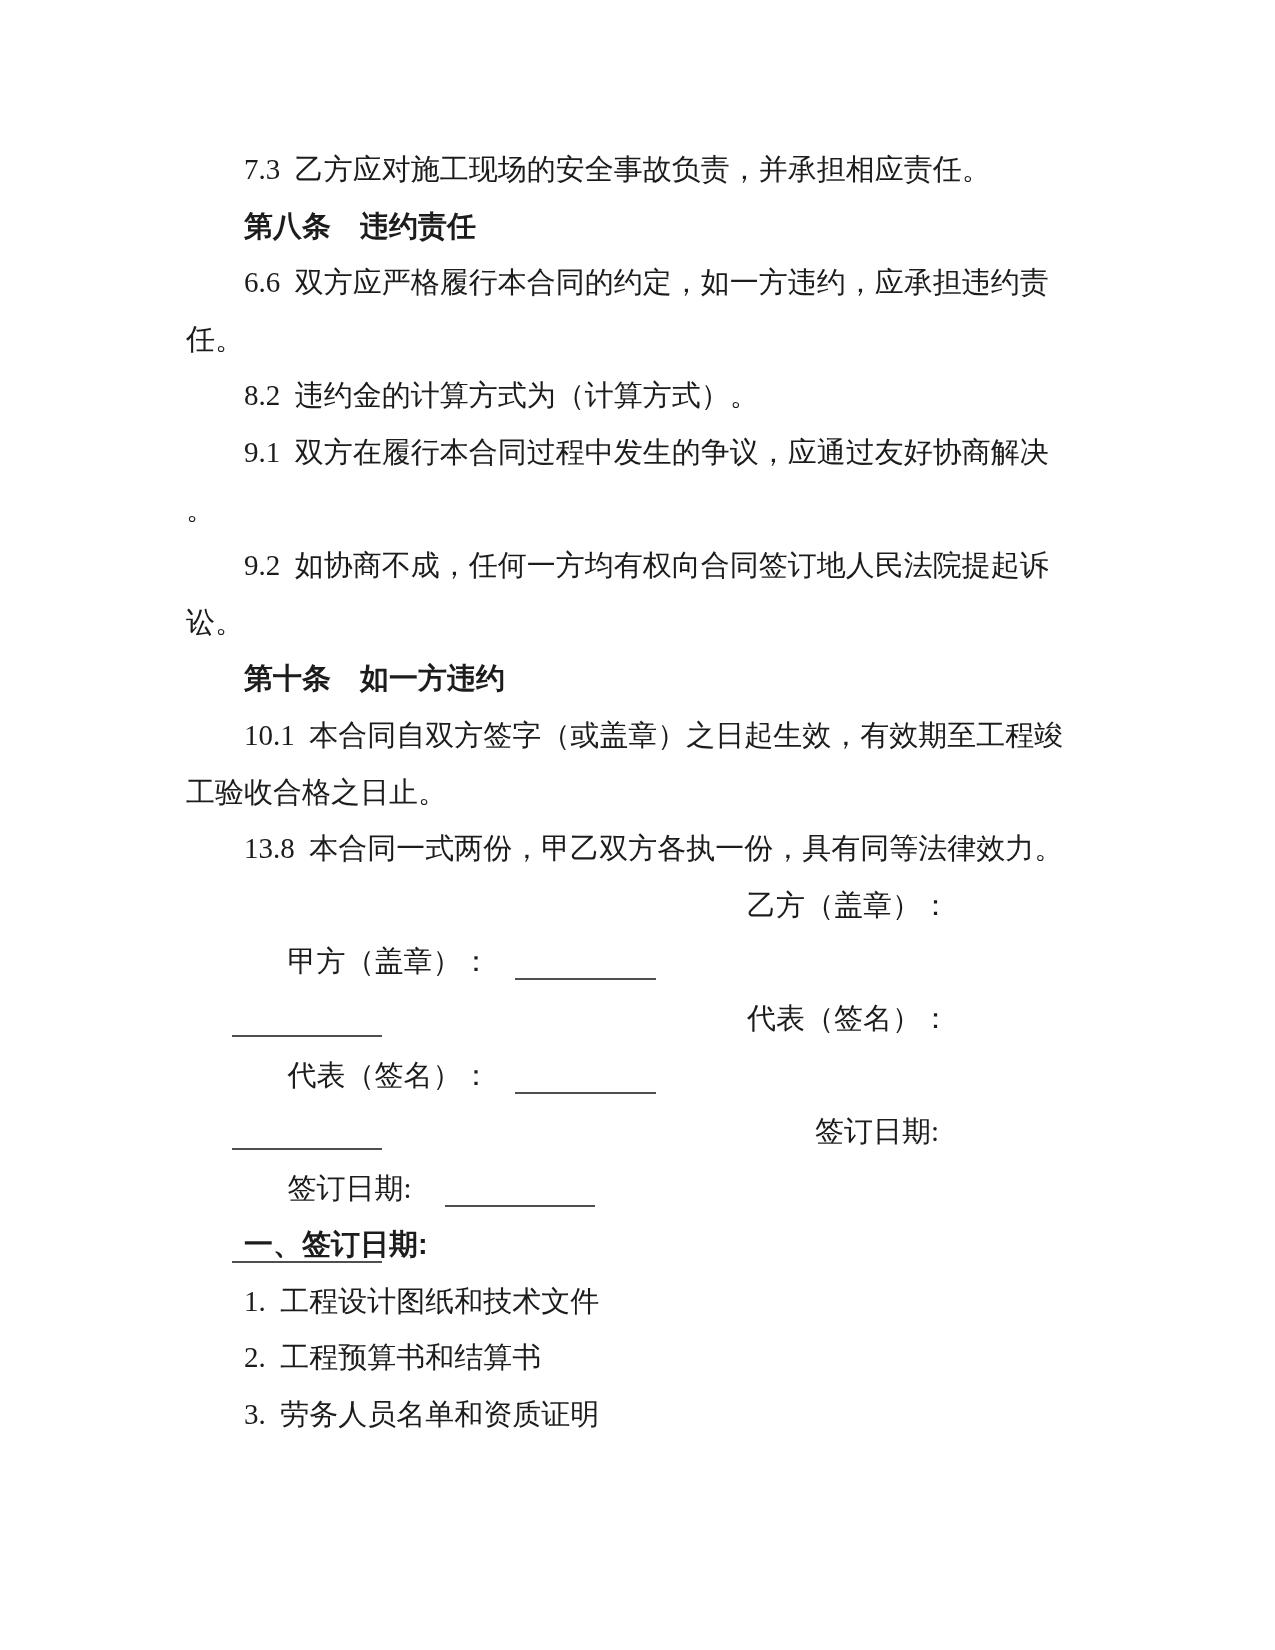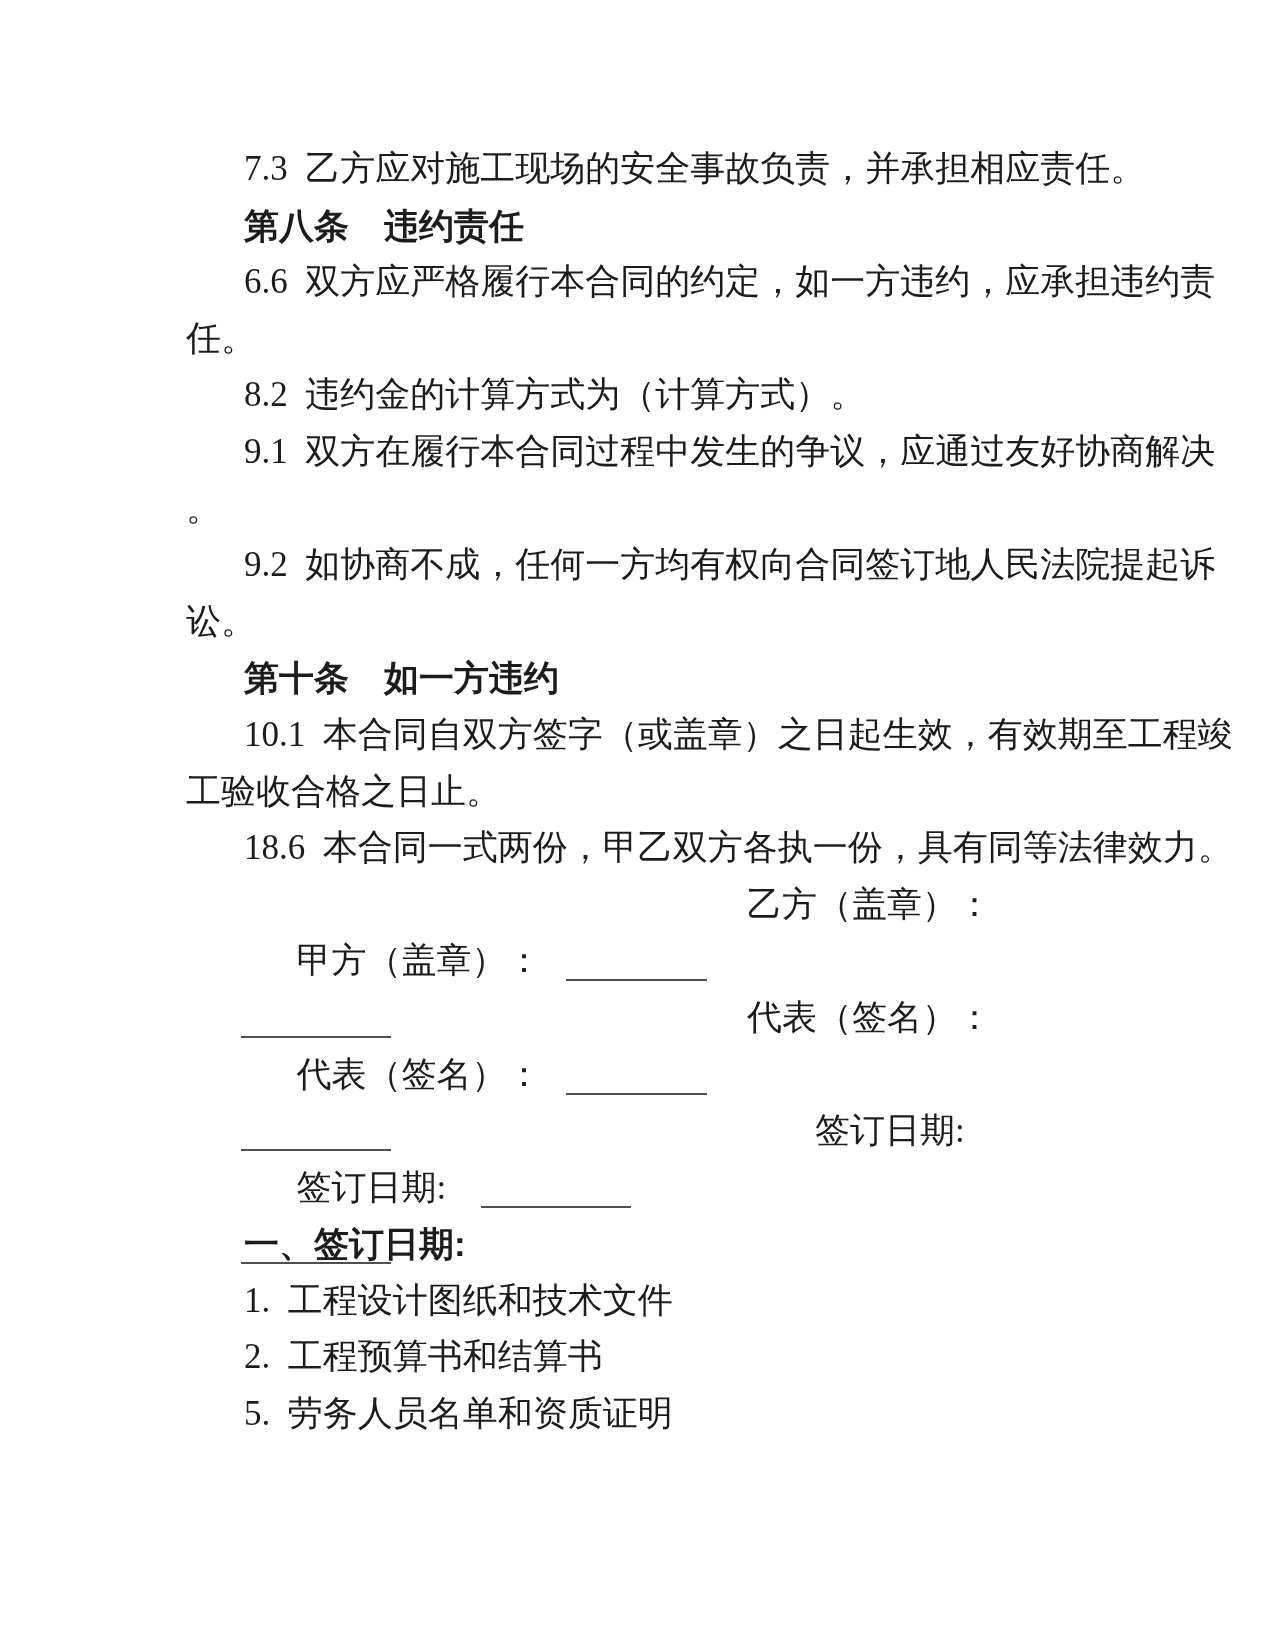--- a/index.html
+++ b/index.html
@@ -4,21 +4,21 @@
 <style>
   html, body { margin: 0; padding: 0; }
   body { background: #e8e8e8; }
   .page {
     position: relative;
     width: 1275px;
     height: 1650px;
     margin: 0 auto;
     background: #ffffff;
     font-family: "Liberation Serif", "DejaVu Serif", serif;
-    font-size: 35px;
+    font-size: 29px;
     color: #1c1c1c;
     overflow: hidden;
   }
   .content {
     position: absolute;
     left: 186px;
     top: 141px;
     width: 940px;
   }
   .line {
@@ -62,21 +62,21 @@
     <div class="line indent">6.6  双方应严格履行本合同的约定，如一方违约，应承担违约责</div>
     <div class="line">任。</div>
     <div class="line indent">8.2  违约金的计算方式为（计算方式）。</div>
     <div class="line indent">9.1  双方在履行本合同过程中发生的争议，应通过友好协商解决</div>
     <div class="line">。</div>
     <div class="line indent">9.2  如协商不成，任何一方均有权向合同签订地人民法院提起诉</div>
     <div class="line">讼。</div>
     <div class="line indent heading">第十条　如一方违约</div>
     <div class="line indent">10.1  本合同自双方签字（或盖章）之日起生效，有效期至工程竣</div>
     <div class="line">工验收合格之日止。</div>
-    <div class="line indent">18.6  本合同一式两份，甲乙双方各执一份，具有同等法律效力。</div>
+    <div class="line indent">13.8  本合同一式两份，甲乙双方各执一份，具有同等法律效力。</div>
 
     <div class="line indent">
       <span>甲方（盖章）：</span><span class="blank seal-blank"></span>
       <span class="right-col">乙方（盖章）：</span>
     </div>
 
     <div class="line">
       <span class="blank wrap-blank"></span>
     </div>
 
@@ -94,16 +94,16 @@
       <span class="right-col date-col">签订日期:</span>
     </div>
 
     <div class="line">
       <span class="blank wrap-blank"></span>
     </div>
 
     <div class="line indent heading">一、签订日期:</div>
     <div class="line indent">1.  工程设计图纸和技术文件</div>
     <div class="line indent">2.  工程预算书和结算书</div>
-    <div class="line indent">5.  劳务人员名单和资质证明</div>
+    <div class="line indent">3.  劳务人员名单和资质证明</div>
 
   </div>
 </div>
 
 </body></html>

